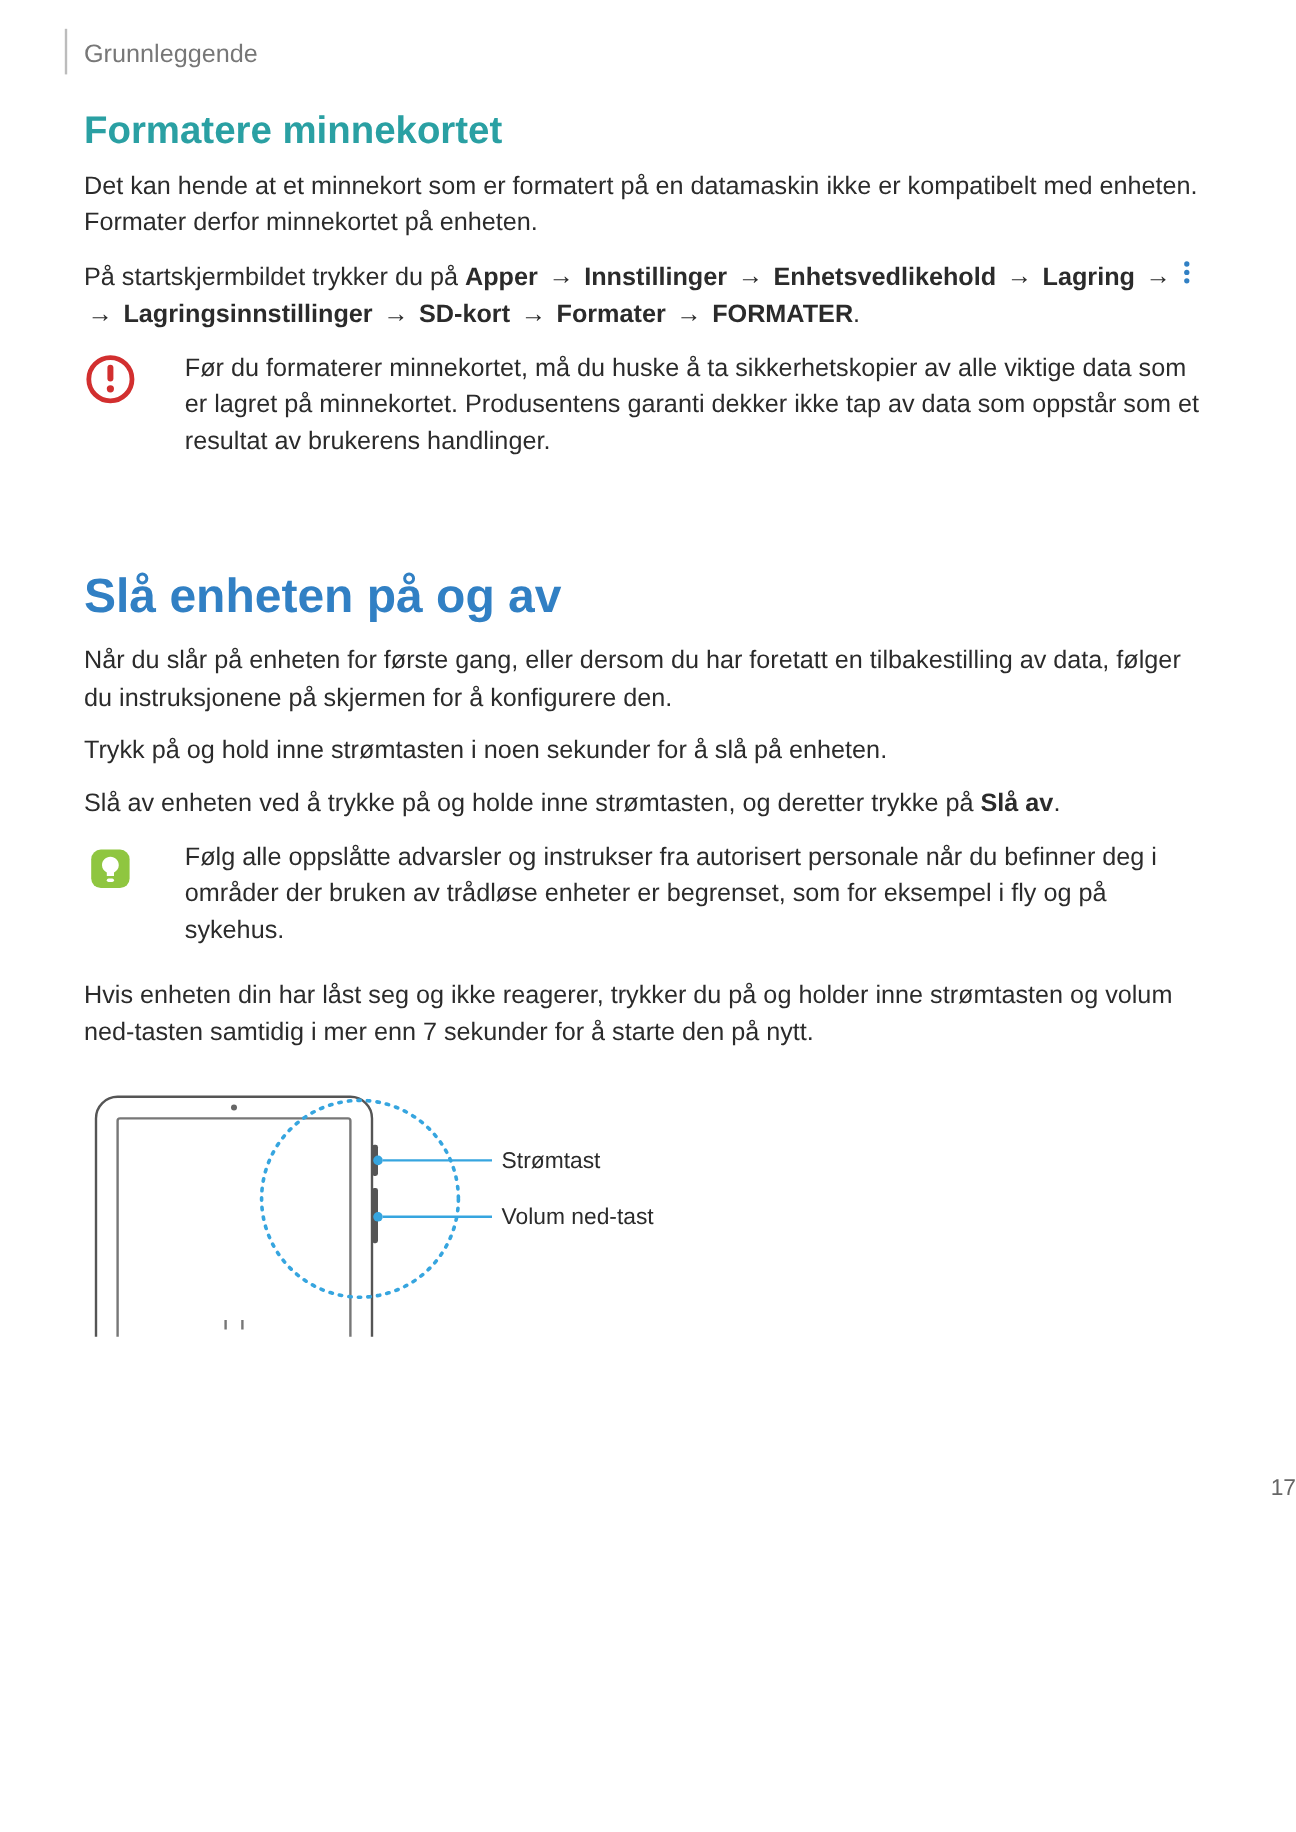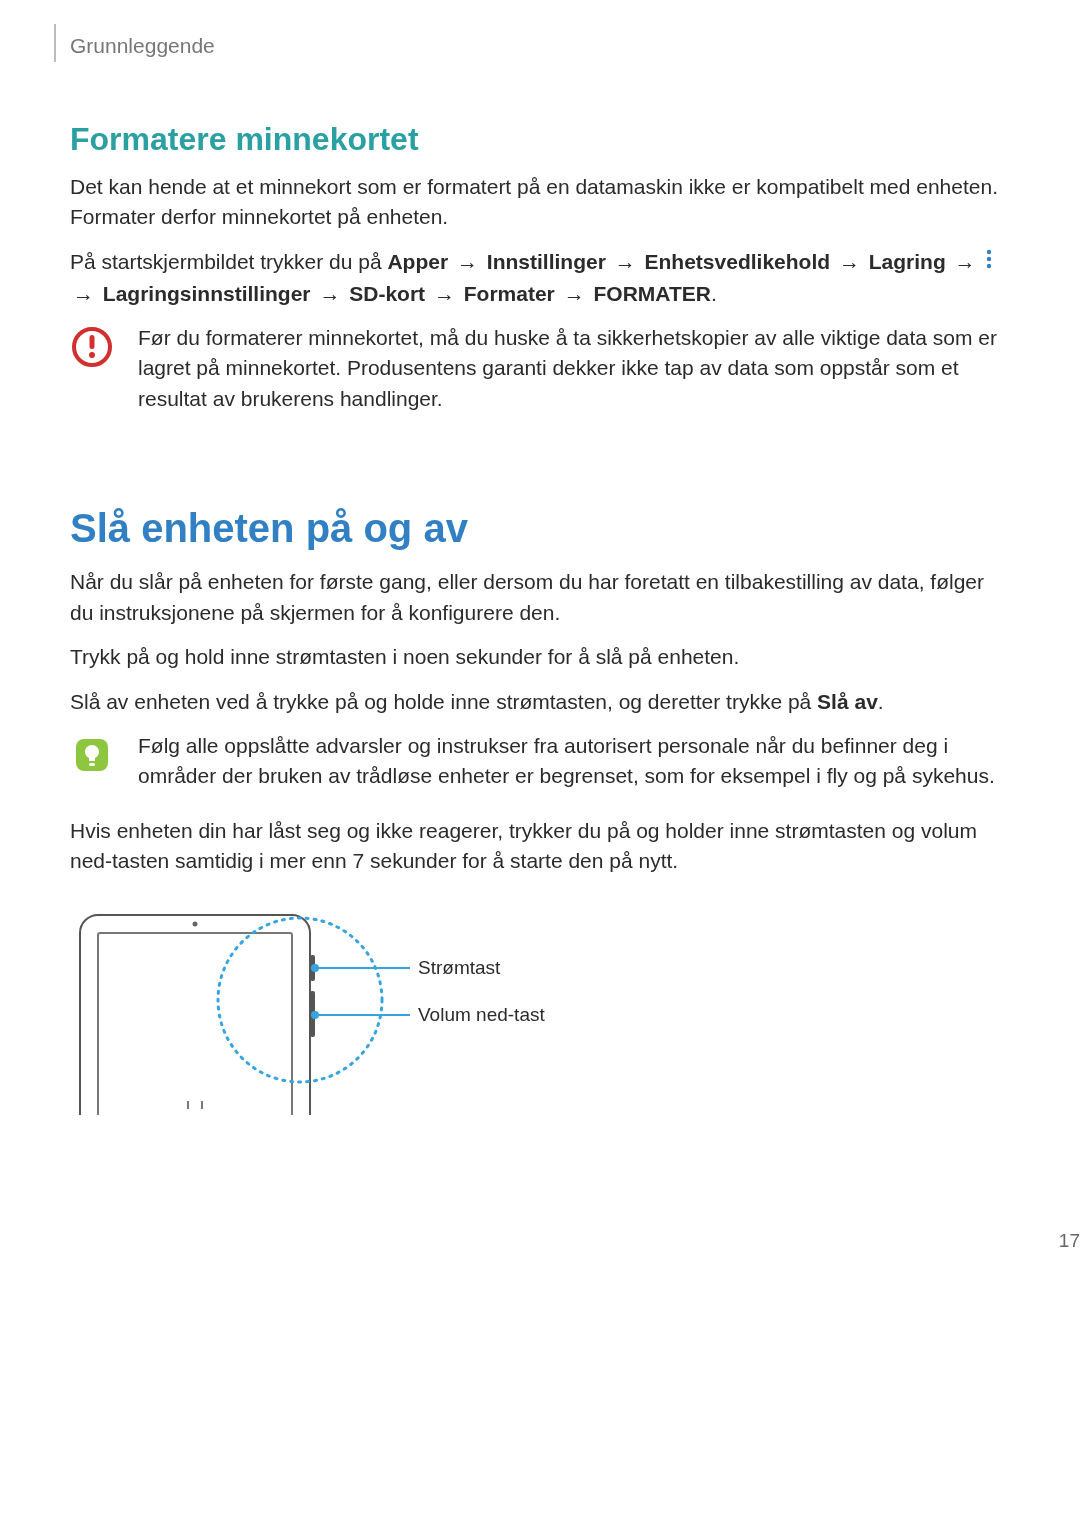--- a/index.html
+++ b/index.html
@@ -26,21 +26,21 @@
     background: #bcbcbc;
   }
   .chapter {
     position: absolute;
     left: 70px;
     top: 34px;
     font-size: 21px;
     color: #777;
   }
   .content {
-    padding-top: 113px;
+    padding-top: 82px;
   }
   h2.teal {
     color: #2aa0a3;
     font-size: 32px;
     font-weight: 700;
     margin: 8px 0 14px 0;
   }
   h1.accent {
     color: #3180c4;
     font-size: 40px;
@@ -61,21 +61,21 @@
   .bold { font-weight: 700; text-align: center; }
   .arrow-menu { font-weight: 400; }
   .arrow-menu .b { font-weight: 700; }
   .arr { margin: 0 3px; }
   .more-icon {
     display: inline-block;
     vertical-align: middle;
   }
   .note {
     display: flex;
-    gap: 24px;
+    gap: 40px;
     align-items: flex-start;
     margin: 14px 0 10px 0;
   }
   .note .icon {
     flex: 0 0 auto;
     margin-top: 2px;
   }
   .note p { margin-top: 0; }
   .figure {
     display: flex;

